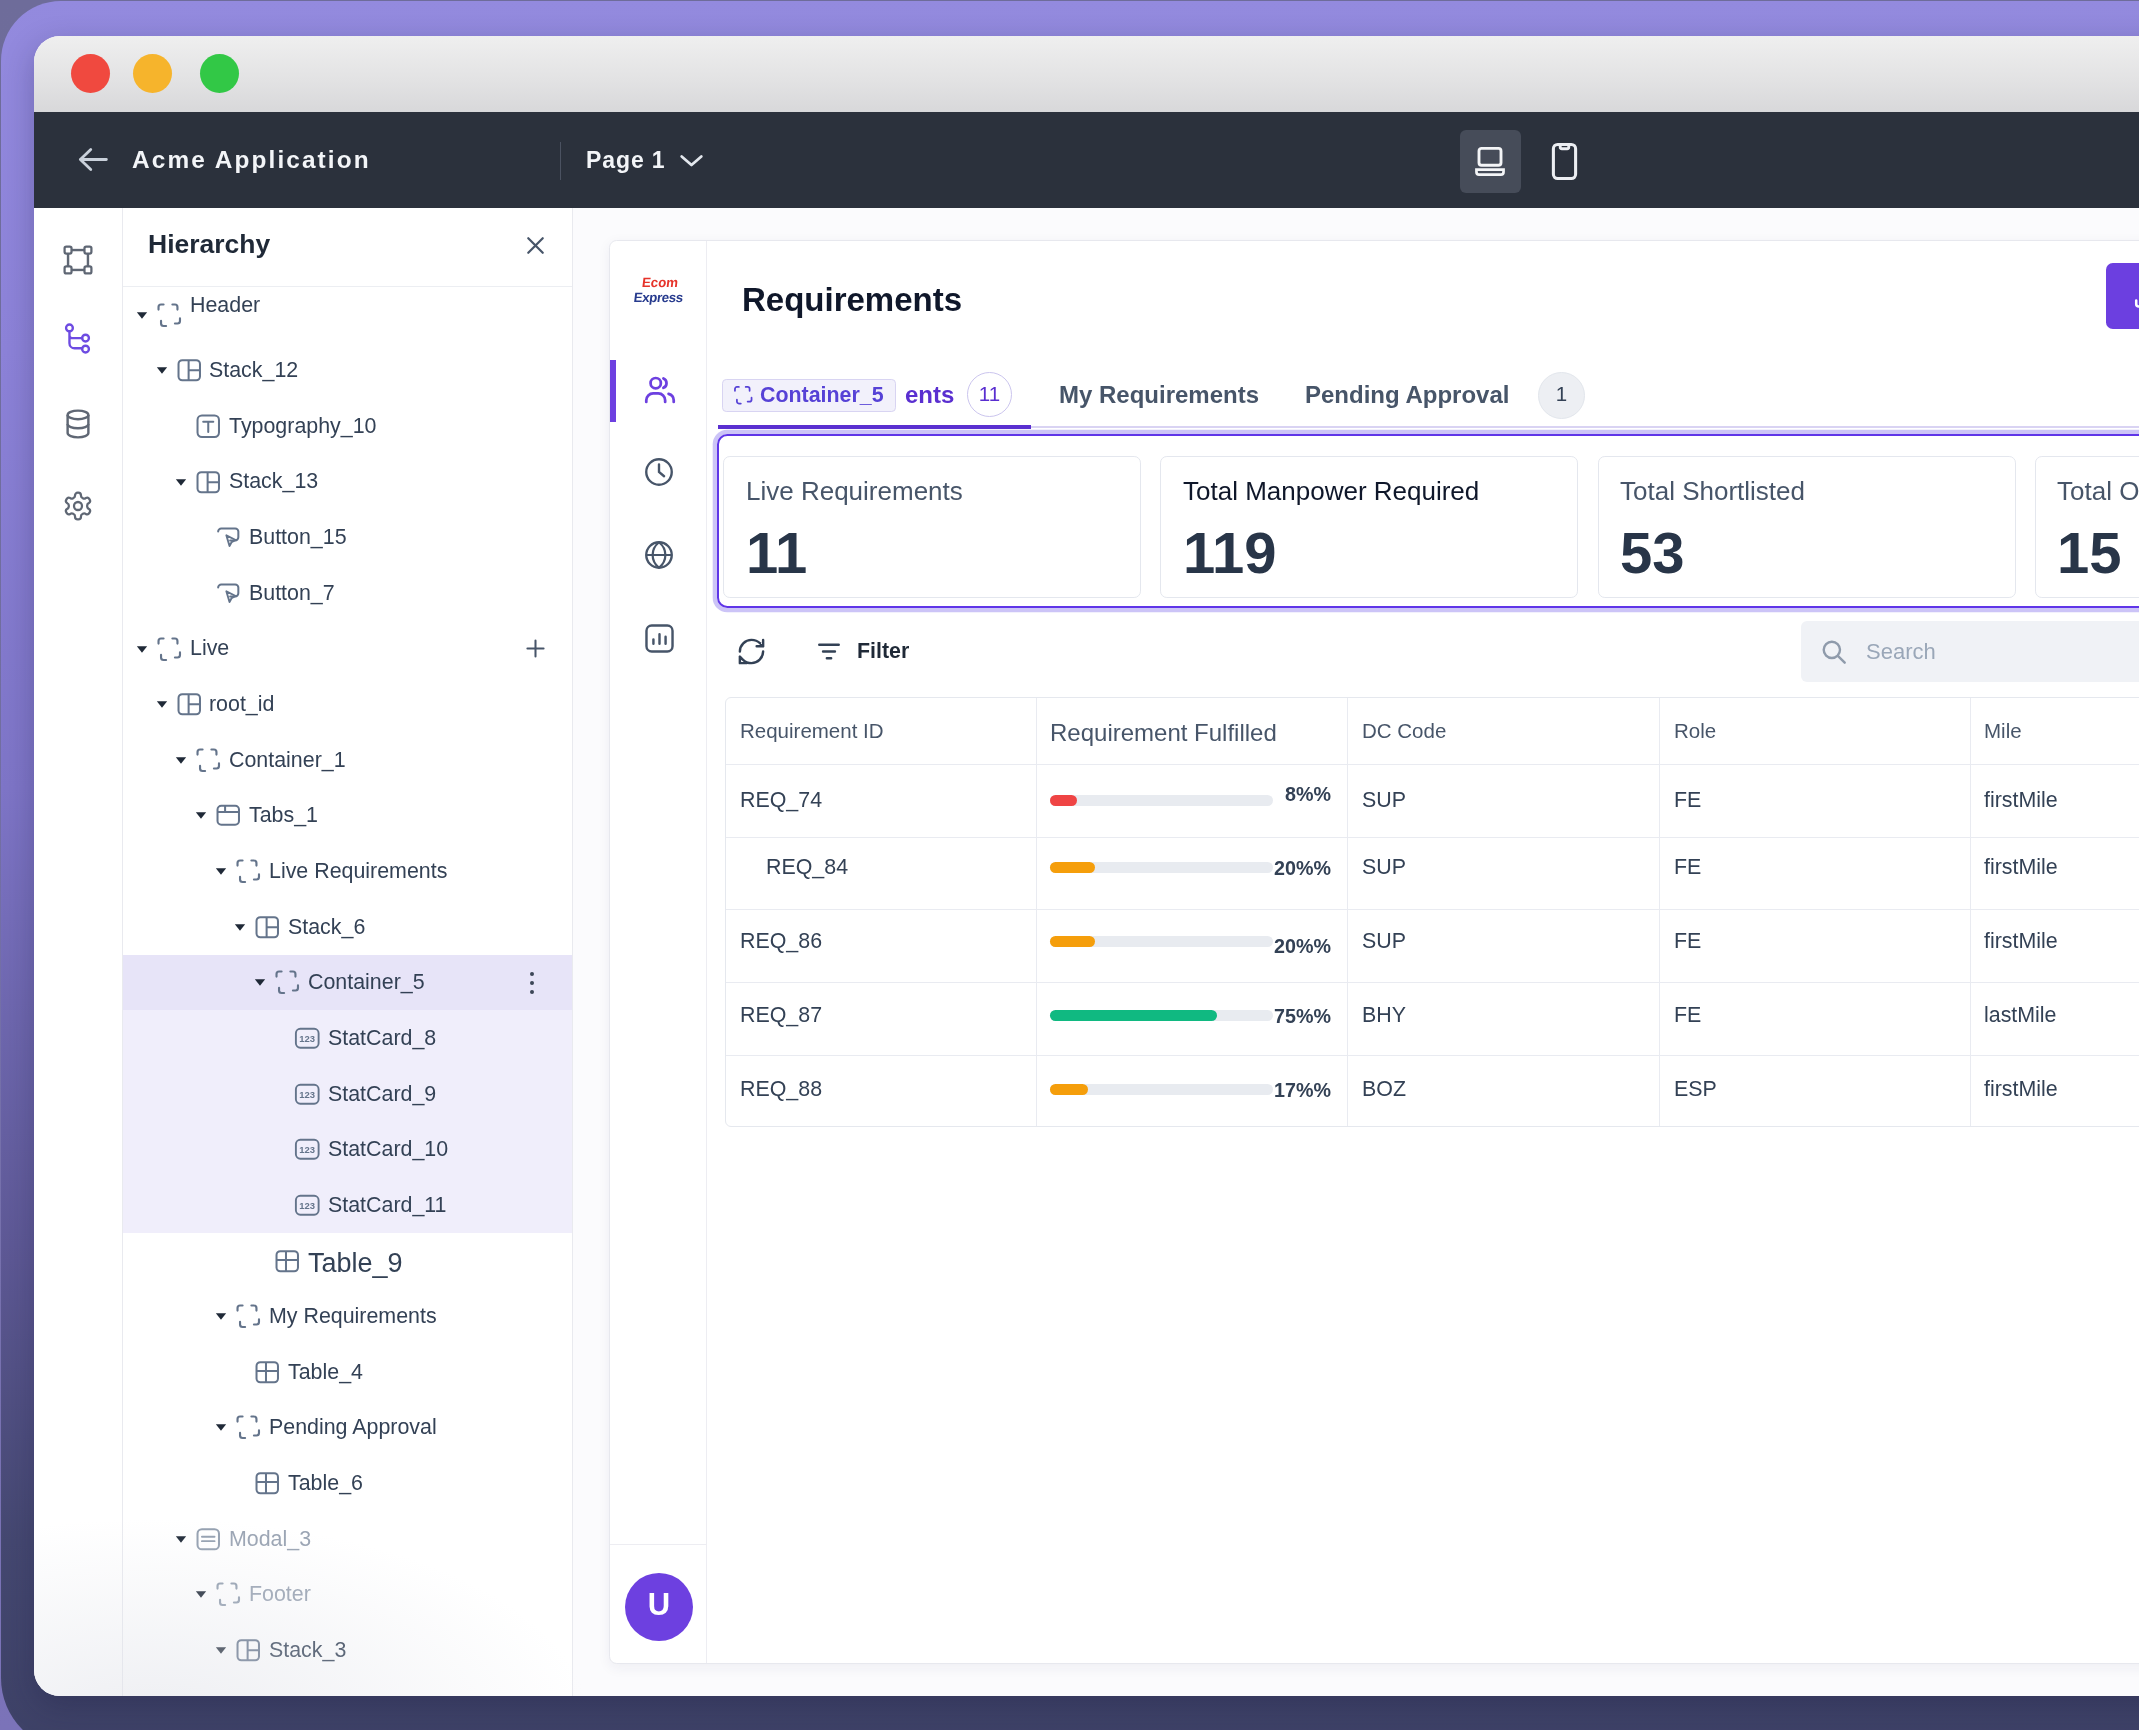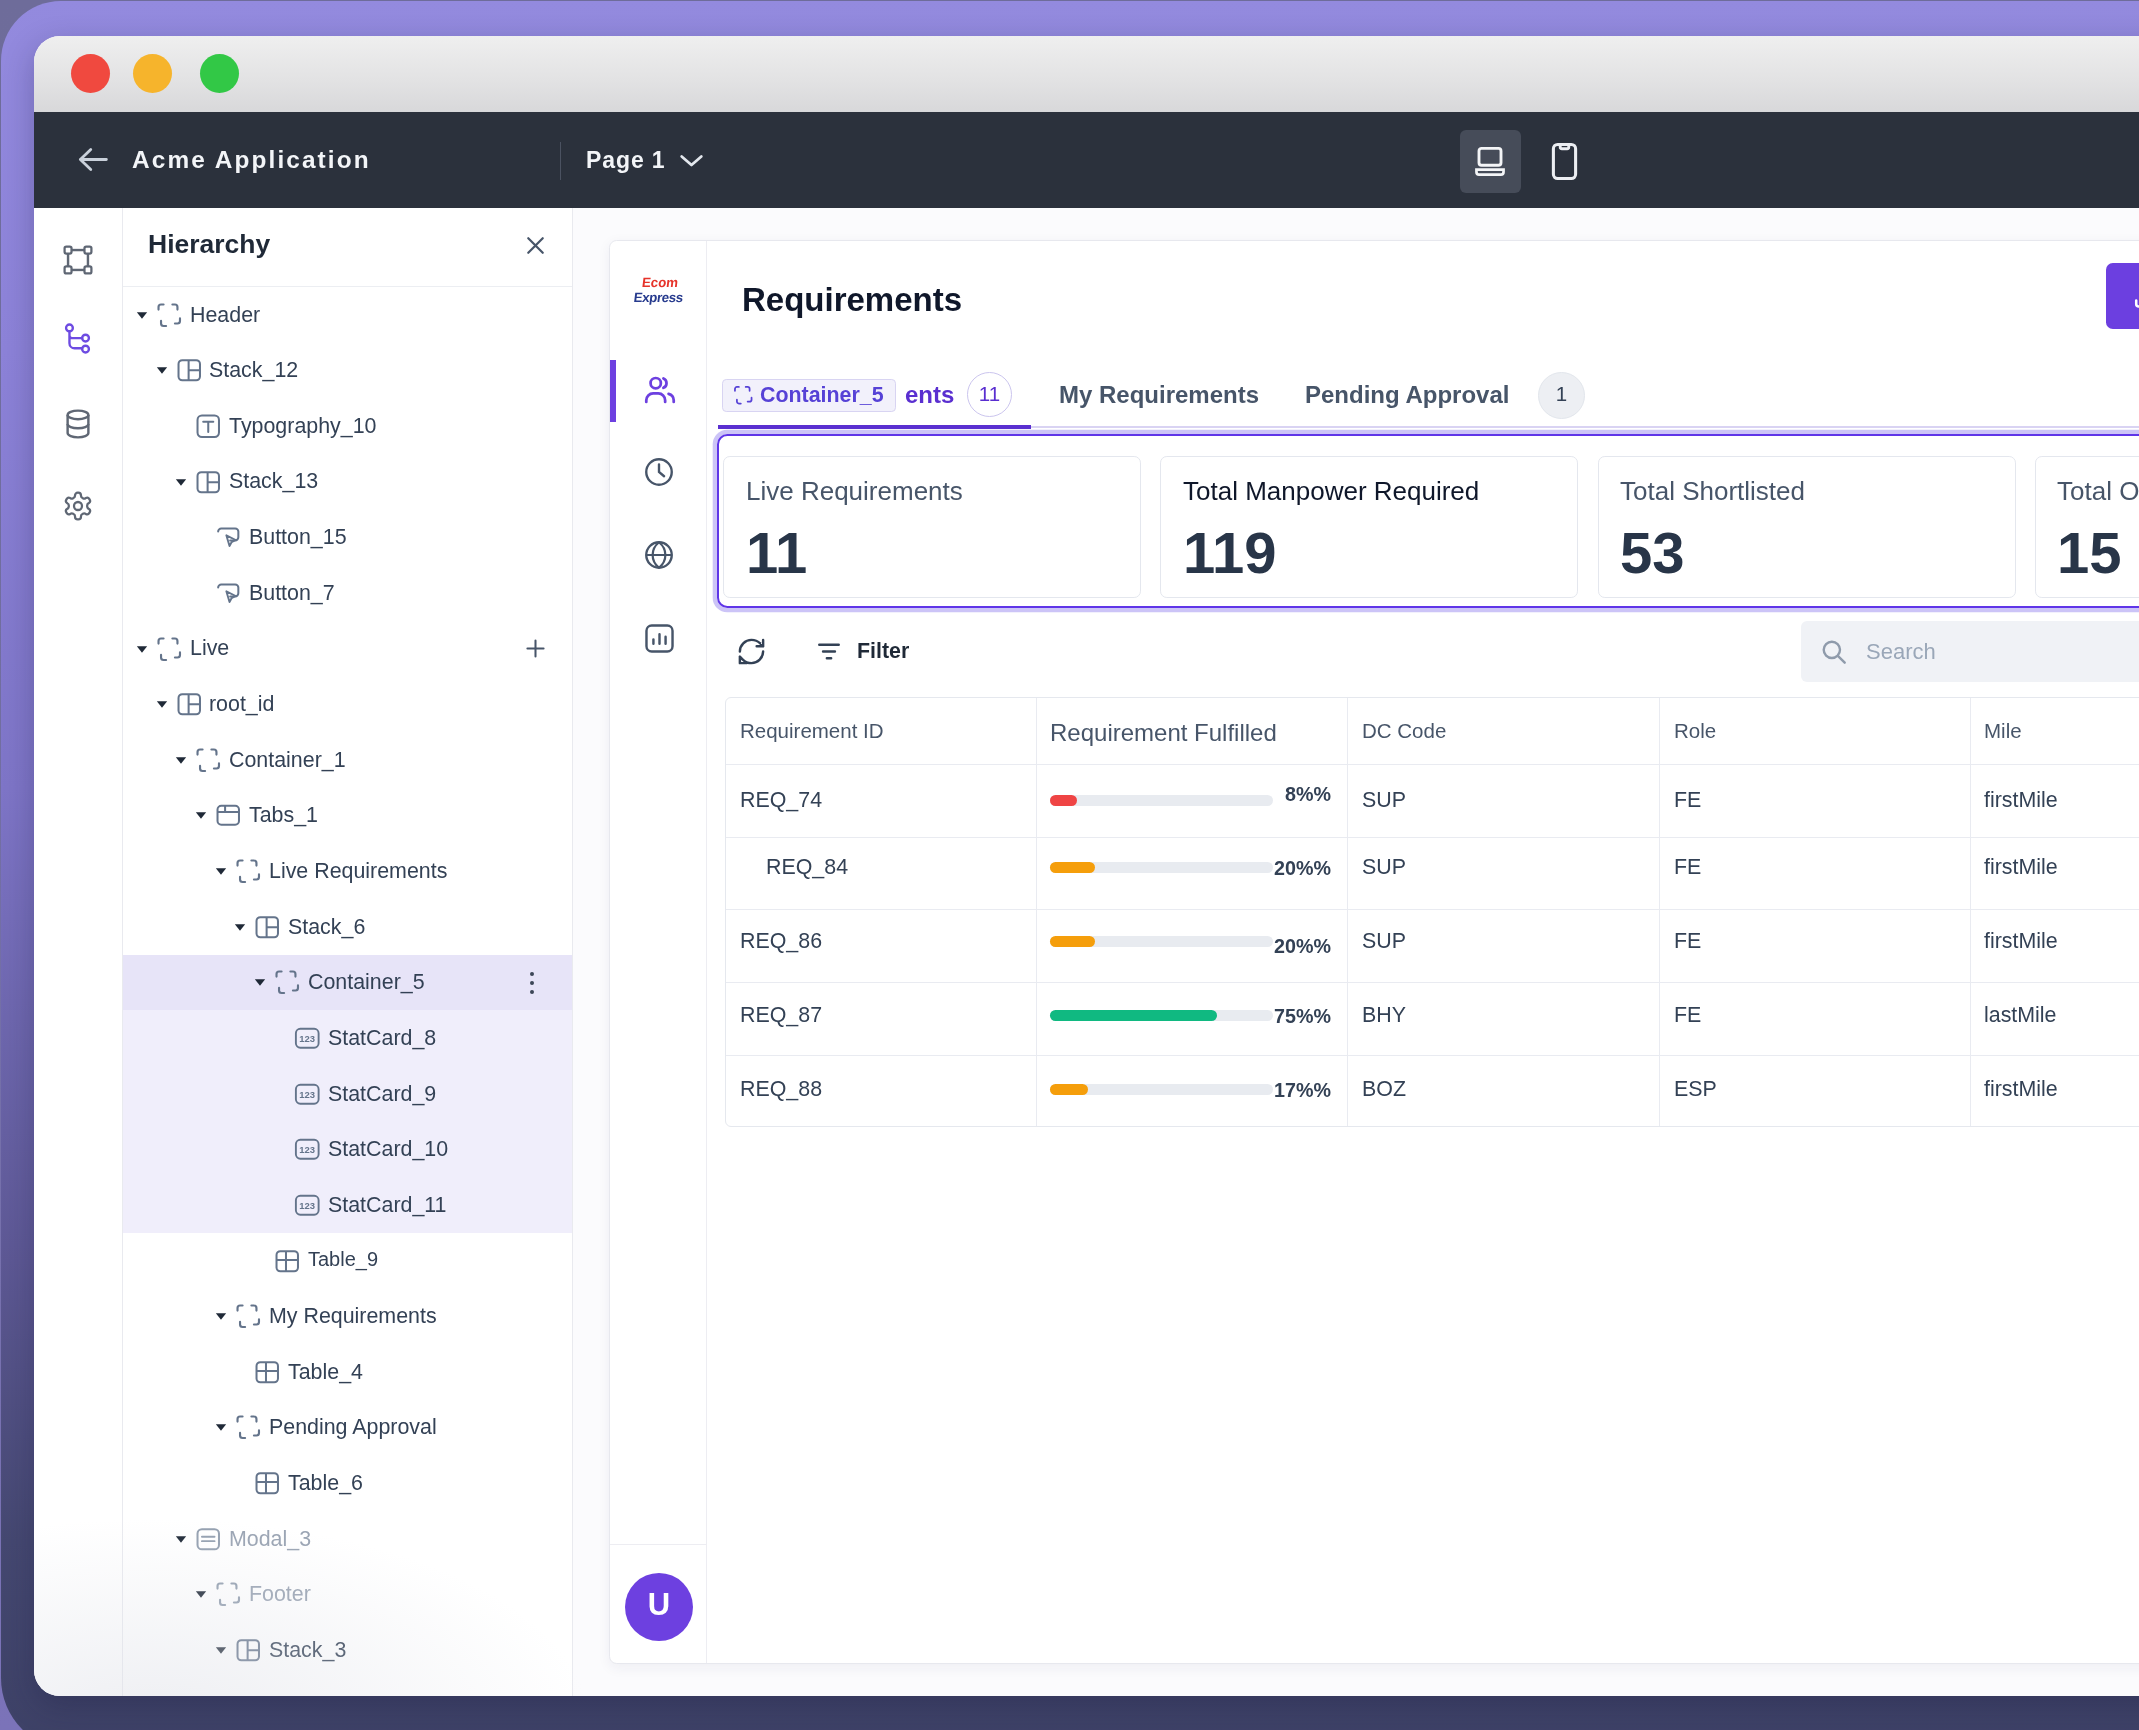--- a/index.html
+++ b/index.html
@@ -86,21 +86,21 @@
       </svg>
 <div class="a" style="left:0;top:78px;width:450px;height:0.9px;background:#eceef2;"></div>
 <div class="a" style="left:0;top:747px;width:450px;height:56px;background:#e7e4f8;"></div>
 <div class="a" style="left:0;top:802px;width:450px;height:223px;background:#f0eefb;"></div>
 <svg class="a" style="left:13px;top:103px;" width="12" height="8.6" viewBox="0 0 14 10">
         <path d="M1 1.5 h12 L7 9 z" fill="#1f2937"></path>
       </svg>
 <svg class="a" style="left:33px;top:94px;" width="26.5" height="26.5" viewBox="0 0 42 42">
         <path d="M4 12 v-4 a4 4 0 0 1 4-4 h4 M26 4 h4 a4 4 0 0 1 4 4 v4 M38 26 v4 a4 4 0 0 1 -4 4 h-4 M16 38 h-4 a4 4 0 0 1 -4-4 v-4" stroke="#64748b" stroke-width="3.4" fill="none" stroke-linecap="round"></path>
       </svg>
-<div class="a" style="left:67px;top:95px;font-size:21.4px;color:#334155;white-space:nowrap;">Header</div>
+<div class="a" style="left:67px;top:85px;font-size:21.4px;color:#334155;white-space:nowrap;">Header</div>
 <svg class="a" style="left:33px;top:158px;" width="12" height="8.6" viewBox="0 0 14 10">
         <path d="M1 1.5 h12 L7 9 z" fill="#1f2937"></path>
       </svg>
 <svg class="a" style="left:53px;top:149px;" width="26.5" height="26.5" viewBox="0 0 42 42">
         <rect x="4" y="5" width="34" height="32" rx="6" stroke="#64748b" stroke-width="3.2" fill="none"></rect>
         <path d="M20 5 v32 M20 21 h18" stroke="#64748b" stroke-width="3.2" fill="none"></path>
       </svg>
 <div class="a" style="left:86px;top:150px;font-size:21.4px;color:#334155;white-space:nowrap;">Stack_12</div>
 <svg class="a" style="left:72px;top:205px;" width="26.5" height="26.5" viewBox="0 0 42 42">
         <rect x="4" y="4" width="34" height="34" rx="7" stroke="#64748b" stroke-width="3.2" fill="none"></rect>
@@ -200,21 +200,21 @@
 <div class="a" style="left:205px;top:929px;font-size:21.4px;color:#334155;white-space:nowrap;">StatCard_10</div>
 <svg class="a" style="left:171px;top:984px;" width="26.5" height="26.5" viewBox="0 0 42 42">
         <rect x="3" y="6" width="36" height="30" rx="7" stroke="#64748b" stroke-width="3" fill="none"></rect>
         <text x="21" y="27" font-size="15" font-weight="700" fill="#64748b" text-anchor="middle" font-family="Liberation Sans,sans-serif">123</text>
       </svg>
 <div class="a" style="left:205px;top:985px;font-size:21.4px;color:#334155;white-space:nowrap;">StatCard_11</div>
 <svg class="a" style="left:151px;top:1040px;" width="26.5" height="26.5" viewBox="0 0 42 42">
         <rect x="4" y="5" width="34" height="32" rx="6" stroke="#64748b" stroke-width="3.2" fill="none"></rect>
         <path d="M19 5 v32 M4 19 h34" stroke="#64748b" stroke-width="3.2" fill="none"></path>
       </svg>
-<div class="a" style="left:185px;top:1040px;font-size:20px;color:#334155;white-space:nowrap;">Table_9</div>
+<div class="a" style="left:185px;top:1040px;font-size:27px;color:#334155;white-space:nowrap;">Table_9</div>
 <svg class="a" style="left:92px;top:1104px;" width="12" height="8.6" viewBox="0 0 14 10">
         <path d="M1 1.5 h12 L7 9 z" fill="#1f2937"></path>
       </svg>
 <svg class="a" style="left:112px;top:1095px;" width="26.5" height="26.5" viewBox="0 0 42 42">
         <path d="M4 12 v-4 a4 4 0 0 1 4-4 h4 M26 4 h4 a4 4 0 0 1 4 4 v4 M38 26 v4 a4 4 0 0 1 -4 4 h-4 M16 38 h-4 a4 4 0 0 1 -4-4 v-4" stroke="#64748b" stroke-width="3.4" fill="none" stroke-linecap="round"></path>
       </svg>
 <div class="a" style="left:146px;top:1096px;font-size:21.4px;color:#334155;white-space:nowrap;">My Requirements</div>
 <svg class="a" style="left:131px;top:1151px;" width="26.5" height="26.5" viewBox="0 0 42 42">
         <rect x="4" y="5" width="34" height="32" rx="6" stroke="#64748b" stroke-width="3.2" fill="none"></rect>
         <path d="M19 5 v32 M4 19 h34" stroke="#64748b" stroke-width="3.2" fill="none"></path>

